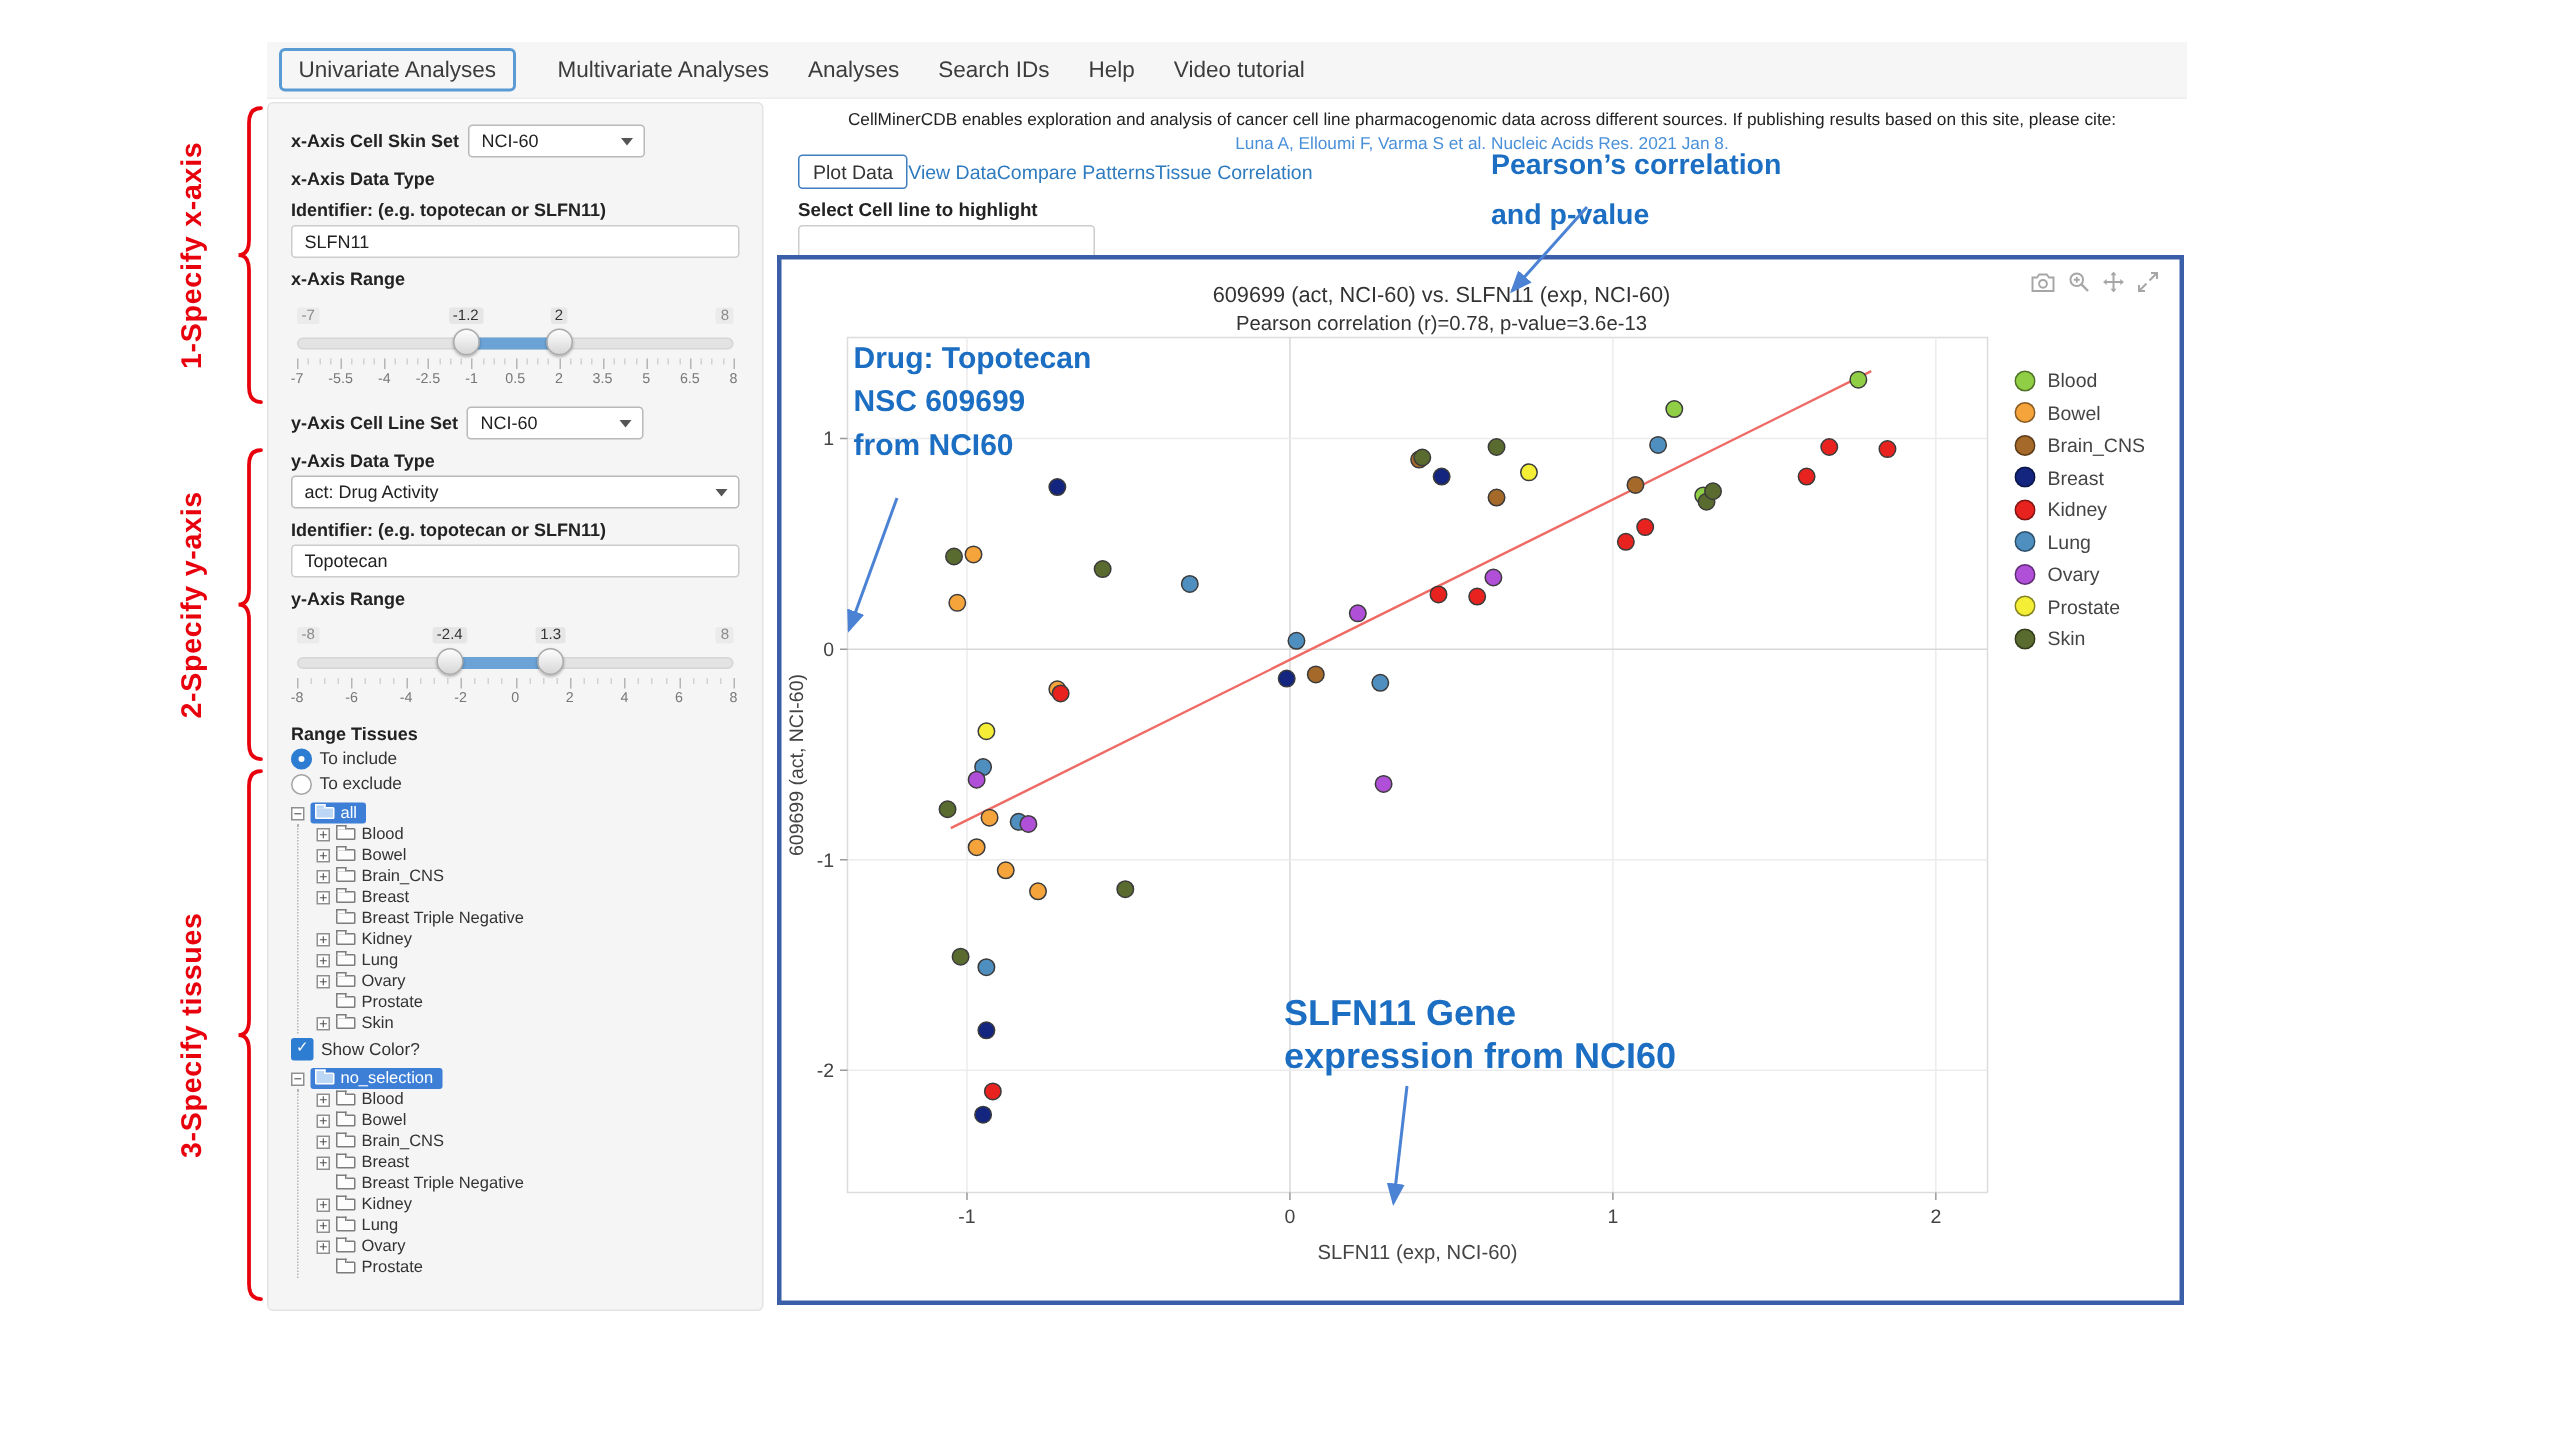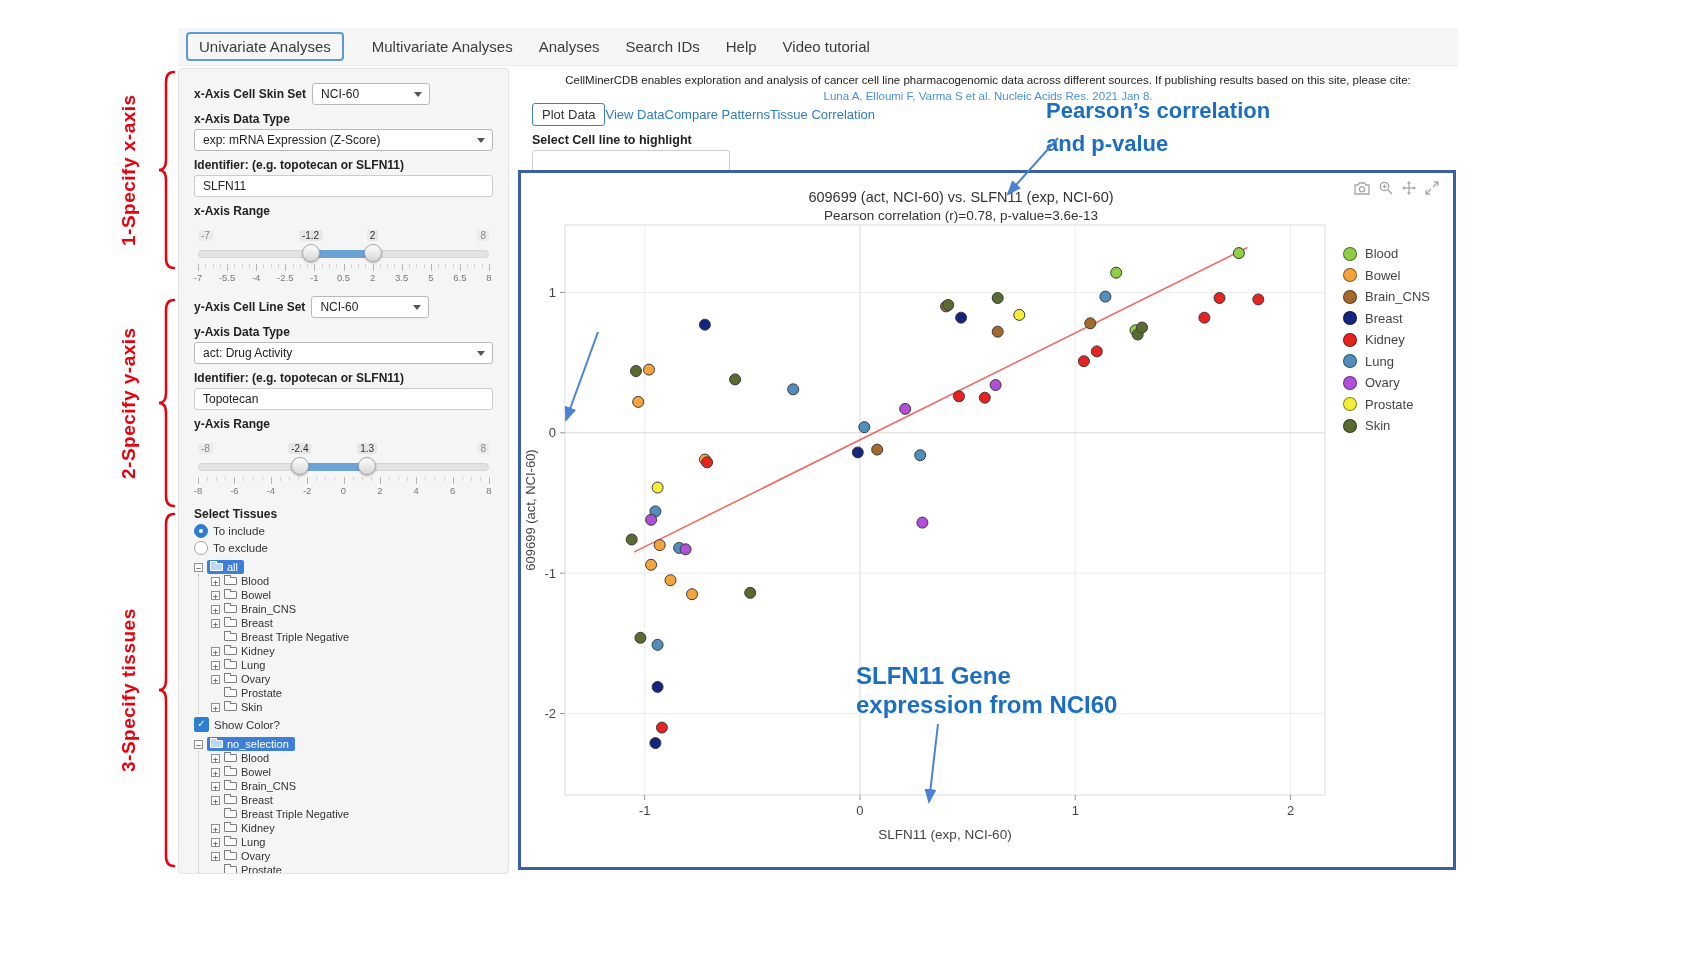--- a/index.html
+++ b/index.html
@@ -70,21 +70,21 @@
   
   .citation{position:absolute;left:520px;top:73px;width:936px;text-align:center;font-size:11.5px;color:#222;line-height:15px;}
   .citation a{color:#4a90d9;text-decoration:none;display:block;margin-top:1px;cursor:pointer;}
   .tabs{position:absolute;left:532px;top:103px;display:flex;align-items:center;font-size:13px;color:#2e7bbf;}
   .tab{cursor:pointer;white-space:nowrap;}
   .tab.active{border:1.5px solid #3f7fc1;border-radius:3px;padding:3px 9px;color:#333;}
   .hl-label{position:absolute;left:532px;top:133px;font-weight:bold;font-size:12.5px;color:#222;}
   .hl-input{position:absolute;left:532px;top:150px;width:192px;height:20px;border:1px solid #ccc;border-radius:3px;background:#fff;}
 
   .callout{font-weight:bold;color:#1b6ec2;}
-  .callout-pearson{position:absolute;left:1046px;top:94px;font-size:22px;line-height:33px;}
+  .callout-pearson{position:absolute;left:994px;top:94px;font-size:19px;line-height:33px;}
   .callout-drug{position:absolute;left:48px;top:52px;font-size:20px;line-height:29px;z-index:5;}
   .callout-gene{position:absolute;left:335px;top:488px;font-size:24px;line-height:29px;z-index:5;}
 
   
   .plot-panel{position:absolute;left:518px;top:170px;width:938px;height:700px;border:3px solid #3a5fa8;
        background:#fff;box-sizing:border-box;}
   .modebar{position:absolute;right:14px;top:8px;display:flex;gap:9px;align-items:center;opacity:.65;z-index:6;}
   .modebar span{cursor:pointer;display:inline-flex;}
   .plot-title{position:absolute;left:0;top:16px;width:880px;text-align:center;font-size:14.5px;color:#333;}
   .plot-subtitle{position:absolute;left:0;top:35px;width:880px;text-align:center;font-size:13.5px;color:#333;}
@@ -125,23 +125,20 @@
   <div class="vtext" style="top:512px;height:356px">3-Specify tissues</div>
 
   <aside class="sidebar">
     <div class="inline-row">
       <span class="lbl">x-Axis Cell Skin Set</span>
       <div class="select sm">
           <span>NCI-60</span>
         </div>
     </div>
     <div class="lbl">x-Axis Data Type</div>
-    <div class="select full">
-        <span>exp: mRNA Expression (Z-Score)</span>
-      </div>
     <div class="lbl">Identifier: (e.g. topotecan or SLFN11)</div>
     <input class="txt" value="SLFN11" style="">
     <div class="lbl">x-Axis Range</div>
     <div class="slider" id="slider-x">
         <span class="irs-min">-7</span>
         <span class="irs-max">8</span>
         <span class="irs-from" style="left:38.666666666666664%">-1.2</span>
         <span class="irs-to" style="left:60%">2</span>
         <div class="irs-line"></div>
         <div class="irs-bar" style="left:38.666666666666664%;width:21.333333333333336%"></div>
@@ -260,21 +257,21 @@
         <span class="glab" style="left:87.5%">6</span>
         <span class="gmin" style="left:90.625%"></span>
         <span class="gmin" style="left:93.75%"></span>
         <span class="gmin" style="left:96.875%"></span>
         <span class="gmaj" style="left:100%"></span>
         <span class="glab" style="left:100%">8</span>
         <span class="irs-handle" style="left:35%"></span>
         <span class="irs-handle" style="left:58.12500000000001%"></span>
       </div>
 
-    <div class="lbl" style="margin-top:10px">Select Tissues</div>
+    <div class="lbl" style="margin-top:10px">Range Tissues</div>
     <div id="radios">
         <div class="radio-row">
           <span class="radio on"></span>
           <span>To include</span>
         </div>
         <div class="radio-row">
           <span class="radio"></span>
           <span>To exclude</span>
         </div>
       </div>
@@ -605,20 +602,25 @@
         </div>
         <div class="legend-item">
           <span class="lg-dot" style="background:#f4ee37"></span>
           <span>Prostate</span>
         </div>
         <div class="legend-item">
           <span class="lg-dot" style="background:#5a6b2f"></span>
           <span>Skin</span>
         </div>
       </div>
+    <div class="callout callout-drug" id="callout-drug">
+        <div>Drug: Topotecan</div>
+        <div>NSC 609699</div>
+        <div>from NCI60</div>
+      </div>
     <div class="callout callout-gene" id="callout-gene">
         <div>SLFN11 Gene</div>
         <div>expression from NCI60</div>
       </div>
   </section>
 
   <svg class="overlay" width="1700" height="956">
     <defs>
       <marker id="ah" markerWidth="9" markerHeight="8" refX="6.5" refY="3" orient="auto">
         <path d="M0,0 L7.5,3 L0,6 Z" fill="#4b82d4"></path>

